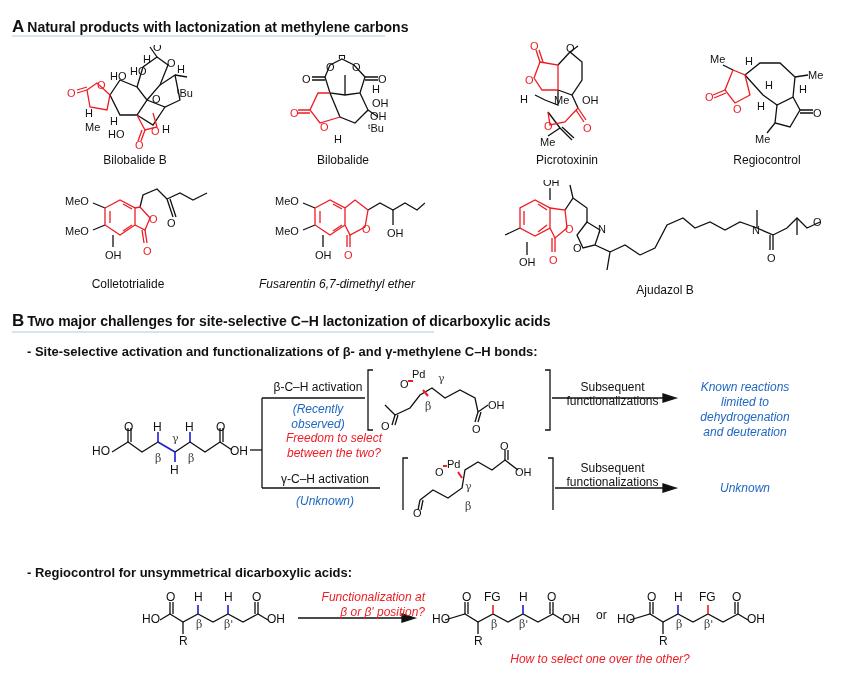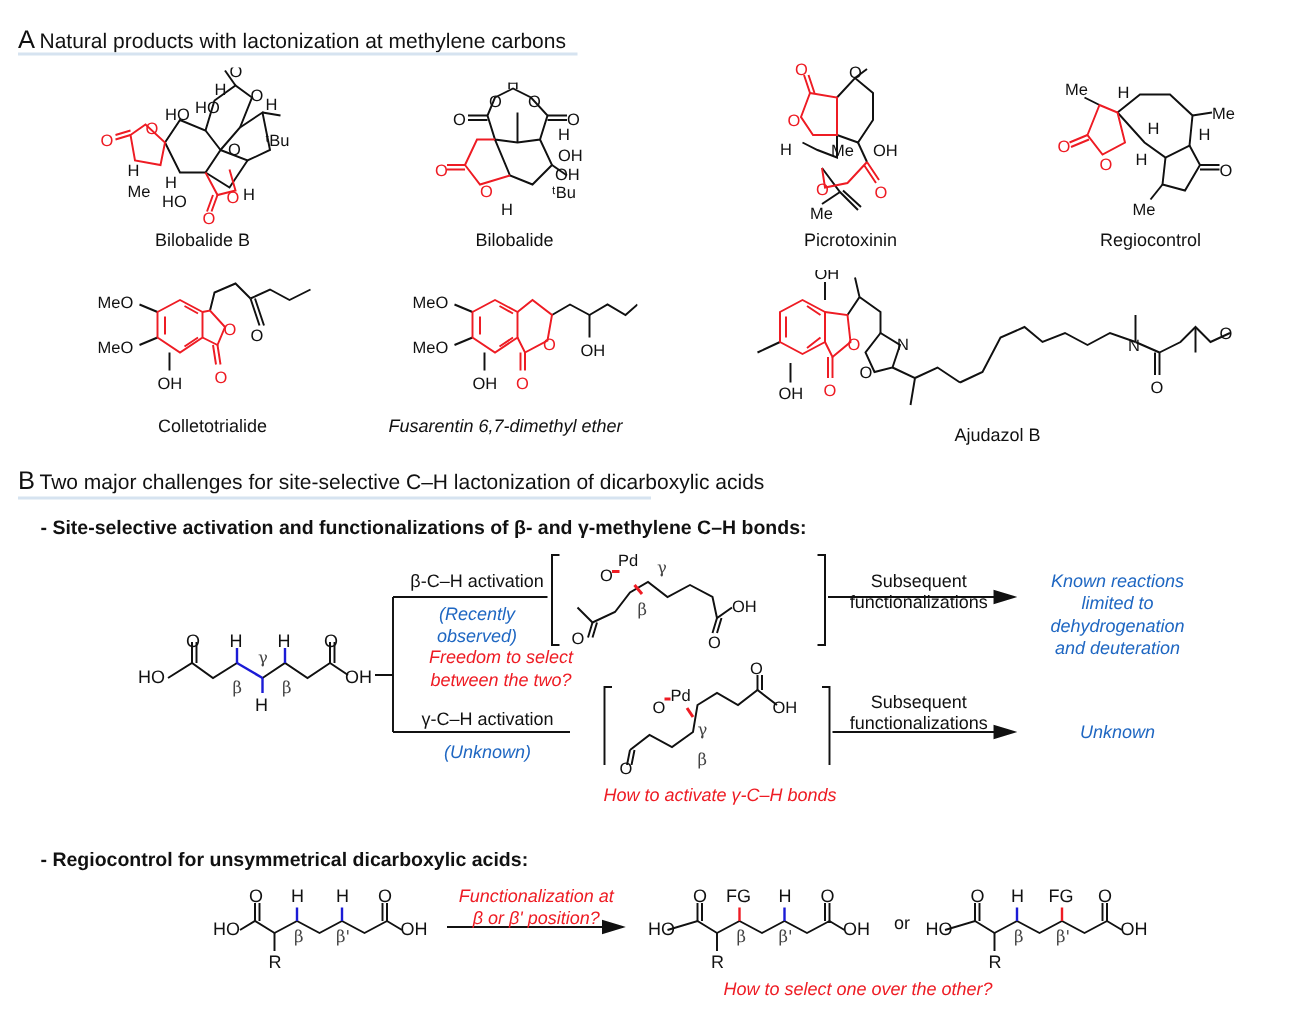--- a/index.html
+++ b/index.html
@@ -1,18 +1,18 @@
 <!DOCTYPE html>
 <html><head>
 <meta charset="utf-8">
 <style>
   html,body{margin:0;padding:0;background:#ffffff;}
   body{width:865px;height:676px;position:relative;overflow:hidden;font-family:"Liberation Sans",sans-serif;color:#111;}
   .abs{position:absolute;}
-  .panel-title{position:absolute;font-weight:normal;font-size:14px;white-space:nowrap;text-align:right;}
+  .panel-title{position:absolute;font-weight:bold;font-size:14px;white-space:nowrap;text-align:right;}
   .panel-title .letter{font-size:17px;margin-right:3px;}
   .rule{position:absolute;height:2px;background:#d6e3f0;}
   .sub{position:absolute;font-weight:bold;font-size:13px;white-space:nowrap;}
   .lbl{position:absolute;font-size:12px;text-align:center;white-space:nowrap;}
   .note{position:absolute;font-size:12px;font-style:italic;text-align:center;line-height:15px;}
   .red{color:#ee1c24;}
   .blue{color:#1f67c2;}
   svg text{font-family:"Liberation Sans",sans-serif;}
 </style>
 </head>
@@ -174,21 +174,21 @@
     <text x="10" y="20">MeO</text>
     <text x="10" y="50">MeO</text>
     <text x="50" y="74">OH</text>
     <text x="112" y="42">O</text>
   </g>
   <g font-size="11" fill="#ee1c24">
     <text x="94" y="38">O</text>
     <text x="88" y="70">O</text>
   </g>
 </svg>
-<div class="lbl" style="left:78px;top:277px;width:100px;text-align:right;">Colletotrialide</div>
+<div class="lbl" style="left:78px;top:277px;width:100px;">Colletotrialide</div>
 
 <svg class="abs" style="left:265px;top:185px;" width="160" height="85" viewBox="0 0 160 85">
   <g stroke="#111" stroke-width="1.3" fill="none">
     <path d="M103 25 L115 18 L128 25 L140 18 L152 25 L160 18"></path>
     <path d="M128 25 L128 40"></path>
     <path d="M50 23 L38 18"></path>
     <path d="M50 40 L38 45"></path>
     <path d="M58 50 L58 62"></path>
   </g>
   <g stroke="#ee1c24" stroke-width="1.3" fill="none">
@@ -356,21 +356,20 @@
 <div class="lbl" style="left:500px;top:440px;font-size:11px;">O</div>
 <div class="lbl" style="left:515px;top:466px;font-size:11px;">OH</div>
 
 <div class="lbl" style="left:555px;top:461px;width:115px;line-height:14px;">
   <div>Subsequent</div>
   <div>functionalizations</div>
 </div>
 <div class="note blue" style="left:705px;top:481px;width:80px;">Unknown</div>
 
 <div class="note red" style="left:375px;top:523px;width:210px;">
-  <div>How to activate γ-C–H bonds</div>
 </div>
 
 <div class="sub" style="left:27px;top:565px;">- Regiocontrol for unsymmetrical dicarboxylic acids:</div>
 
 <svg class="abs" style="left:0;top:590px;" width="865" height="86" viewBox="0 0 865 86">
 
   <g stroke="#111" stroke-width="1.3" fill="none">
     <path d="M160 30 L170 24 L183 32 L198 24 L213 32 L228 24 L243 32 L258 24 L268 30"></path>
     <path d="M170 24 L170 12 M173 24 L173 12"></path>
     <path d="M258 24 L258 12 M255 24 L255 12"></path>
@@ -415,21 +414,21 @@
 <div class="lbl" style="left:142px;top:612px;">HO</div>
 <div class="lbl" style="left:166px;top:590px;">O</div>
 <div class="lbl" style="left:194px;top:590px;">H</div>
 <div class="lbl" style="left:224px;top:590px;">H</div>
 <div class="lbl" style="left:252px;top:590px;">O</div>
 <div class="lbl" style="left:267px;top:612px;">OH</div>
 <div class="lbl" style="left:179px;top:634px;">R</div>
 <div class="lbl" style="left:196px;top:618px;font-family:'DejaVu Serif',serif;font-size:11px;color:#444;">β</div>
 <div class="lbl" style="left:224px;top:618px;font-family:'DejaVu Serif',serif;font-size:11px;color:#444;">β'</div>
 
-<div class="note red" style="left:290px;top:590px;width:135px;">
+<div class="note red" style="left:290px;top:590px;width:135px;text-align:right;">
   <div>Functionalization at</div>
   <div>β or β' position?</div>
 </div>
 
 <div class="lbl" style="left:432px;top:612px;">HO</div>
 <div class="lbl" style="left:462px;top:590px;">O</div>
 <div class="lbl" style="left:484px;top:590px;">FG</div>
 <div class="lbl" style="left:519px;top:590px;">H</div>
 <div class="lbl" style="left:547px;top:590px;">O</div>
 <div class="lbl" style="left:562px;top:612px;">OH</div>
@@ -442,13 +441,13 @@
 <div class="lbl" style="left:617px;top:612px;">HO</div>
 <div class="lbl" style="left:647px;top:590px;">O</div>
 <div class="lbl" style="left:674px;top:590px;">H</div>
 <div class="lbl" style="left:699px;top:590px;">FG</div>
 <div class="lbl" style="left:732px;top:590px;">O</div>
 <div class="lbl" style="left:747px;top:612px;">OH</div>
 <div class="lbl" style="left:659px;top:634px;">R</div>
 <div class="lbl" style="left:676px;top:618px;font-family:'DejaVu Serif',serif;font-size:11px;color:#444;">β</div>
 <div class="lbl" style="left:704px;top:618px;font-family:'DejaVu Serif',serif;font-size:11px;color:#444;">β'</div>
 
-<div class="note red" style="left:472px;top:652px;width:200px;text-align:center;">How to select one over the other?</div>
+<div class="note red" style="left:500px;top:652px;width:200px;text-align:center;">How to select one over the other?</div>
 
 </body></html>

